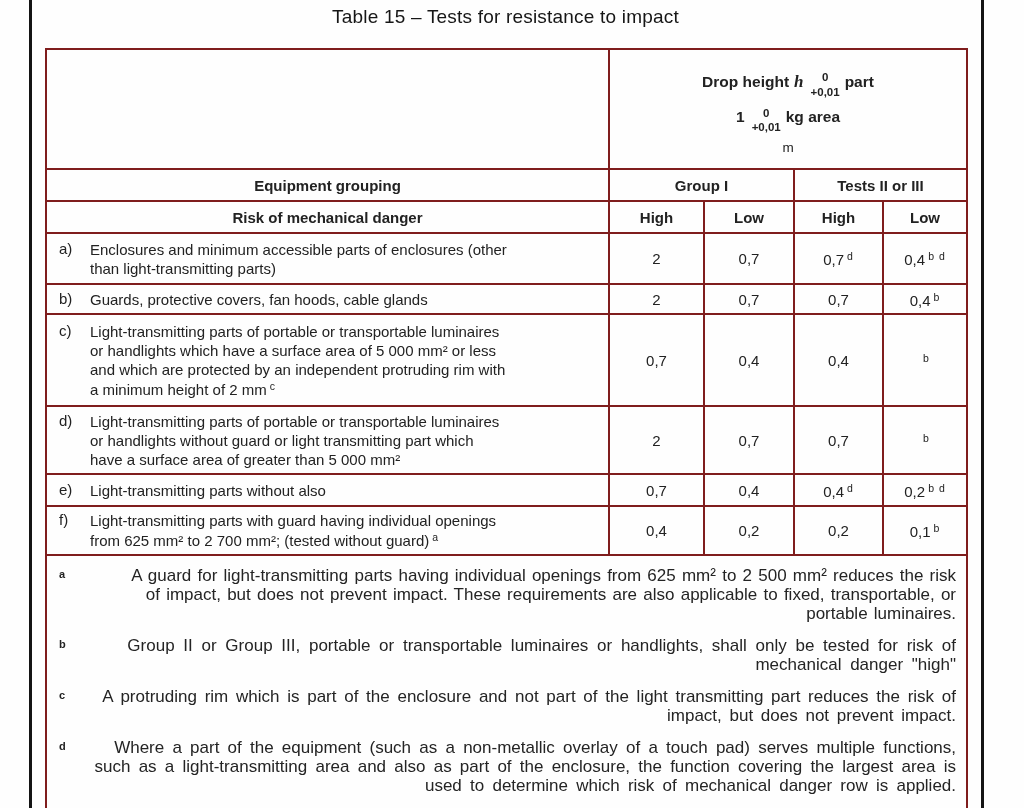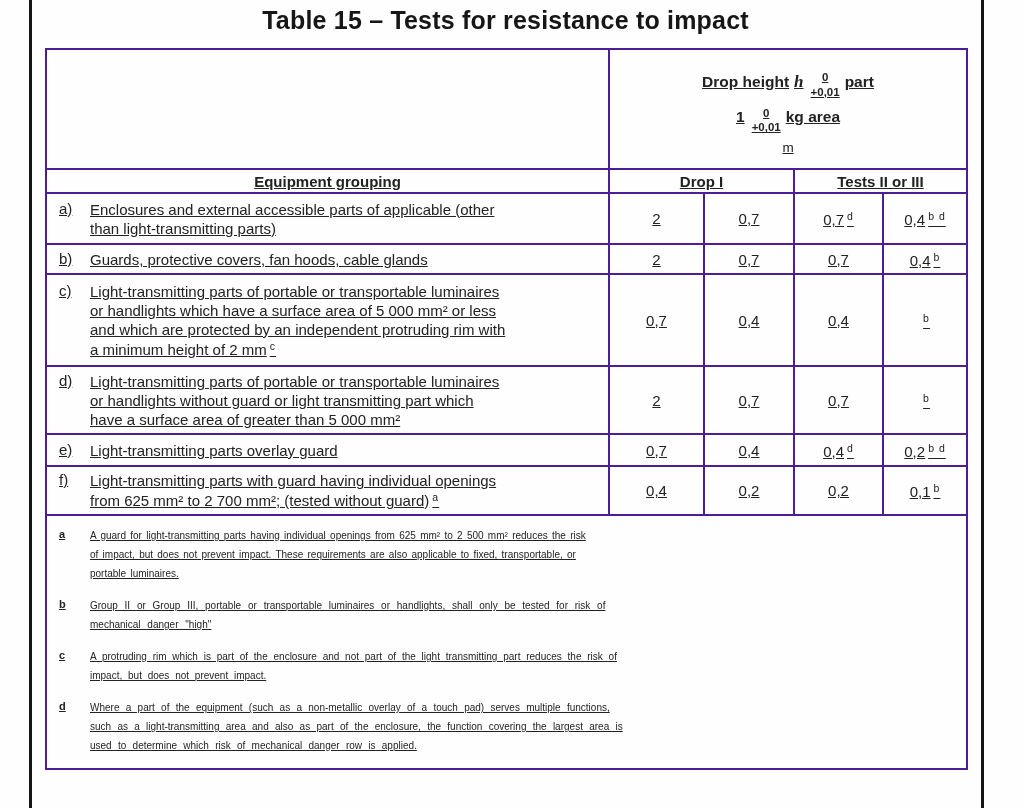--- a/index.html
+++ b/index.html
@@ -10,38 +10,37 @@
     -webkit-font-smoothing: antialiased;
   }
   .page { position: relative; width: 1024px; height: 808px; overflow: hidden; background: #fefefe; }
 
   .page-rule { position: absolute; top: 0; bottom: 0; width: 3px; background: #141414; }
   .page-rule.left { left: 29px; }
   .page-rule.right { left: 981px; }
 
   .doc-title {
     position: absolute; top: 6px; left: 45px; width: 921px;
-    text-align: center; font-size: 25px; font-weight: 700; color: #161616;
+    text-align: center; font-size: 19px; font-weight: 400; color: #161616;
     letter-spacing: 0.2px;
   }
 
   table.impact {
     position: absolute; left: 45px; top: 48px;
     width: 921px; table-layout: fixed; border-collapse: collapse;
   }
   table.impact td {
-    border: 2px solid #4c1d95;
+    border: 2px solid #7f1d1d;
     font-size: 15px; color: #222;
     vertical-align: middle;
-    text-decoration: underline;
   }
 
   
   tr.r-dh   { height: 120px; }
-  tr.r-eq   { height: 24px; }
+  tr.r-eq   { height: 32px; }
   tr.r-risk { height: 32px; }
   tr.row-a  { height: 51px; }
   tr.row-b  { height: 30px; }
   tr.row-c  { height: 92px; }
   tr.row-d  { height: 68px; }
   tr.row-e  { height: 32px; }
   tr.row-f  { height: 48px; }
   tr.r-foot { height: 239px; }
 
   td.hdr { font-weight: 700; text-align: center; color: #1a1a1a; }
@@ -68,21 +67,21 @@
 
   
   td.val-cell { text-align: center; }
   sup.cellsup { font-size: 10.5px; margin-left: 3px; letter-spacing: 1px; position: relative; top: 1px; }
   sup.cellsup:empty { display: none; }
 
   
   td.footnotes-cell { vertical-align: top; padding: 10px 10px 0 12px; }
   .footnote { display: flex; align-items: flex-start; margin-bottom: 13px; }
   .fn-marker { flex: 0 0 31px; font-size: 11px; font-weight: 700; position: relative; top: 2px; }
-  .fn-text { flex: 1; white-space: pre-line; line-height: 19px; font-size: 10px; text-align: left; color: #242424; }
+  .fn-text { flex: 1; white-space: pre-line; line-height: 19px; font-size: 17px; text-align: right; color: #242424; }
   .fn-a .fn-text { word-spacing: 1.5px; }
   .fn-b .fn-text { word-spacing: 4px; }
   .fn-c .fn-text { word-spacing: 3px; }
   .fn-d .fn-text { word-spacing: 3.5px; }
 </style>
 </head>
 <body>
 
 <div class="page">
   <div class="page-rule left"></div>
@@ -121,30 +120,37 @@
             </span>
             <span>kg area</span>
           </div>
           <div class="dh-unit">m</div>
         </div>
       </td>
     </tr>
 
     <tr class="r-eq">
       <td class="hdr">Equipment grouping</td>
-      <td class="hdr" colspan="2">Drop I</td>
+      <td class="hdr" colspan="2">Group I</td>
       <td class="hdr" colspan="2">Tests II or III</td>
     </tr>
 
+    <tr class="r-risk">
+      <td class="hdr">Risk of mechanical danger</td>
+      <td class="hdr">High</td>
+      <td class="hdr">Low</td>
+      <td class="hdr">High</td>
+      <td class="hdr">Low</td>
+    </tr>
 
     <tr class="row-a">
       <td class="desc-cell">
         <div class="desc-flex">
           <span class="row-letter">a)</span>
-          <span class="desc-wrap"><span class="desc-text">Enclosures and external accessible parts of applicable (other
+          <span class="desc-wrap"><span class="desc-text">Enclosures and minimum accessible parts of enclosures (other
 than light-transmitting parts)</span></span>
         </div>
       </td>
       <td class="val-cell"><span>2</span></td>
       <td class="val-cell"><span>0,7</span></td>
       <td class="val-cell"><span>0,7</span><sup class="cellsup">d</sup></td>
       <td class="val-cell"><span>0,4</span><sup class="cellsup">b d</sup></td>
     </tr>
 
     <tr class="row-b">
@@ -188,21 +194,21 @@
       <td class="val-cell"><span>2</span></td>
       <td class="val-cell"><span>0,7</span></td>
       <td class="val-cell"><span>0,7</span></td>
       <td class="val-cell"><span></span><sup class="cellsup">b</sup></td>
     </tr>
 
     <tr class="row-e">
       <td class="desc-cell">
         <div class="desc-flex">
           <span class="row-letter">e)</span>
-          <span class="desc-wrap"><span class="desc-text">Light-transmitting parts overlay guard</span></span>
+          <span class="desc-wrap"><span class="desc-text">Light-transmitting parts without also</span></span>
         </div>
       </td>
       <td class="val-cell"><span>0,7</span></td>
       <td class="val-cell"><span>0,4</span></td>
       <td class="val-cell"><span>0,4</span><sup class="cellsup">d</sup></td>
       <td class="val-cell"><span>0,2</span><sup class="cellsup">b d</sup></td>
     </tr>
 
     <tr class="row-f">
       <td class="desc-cell">

